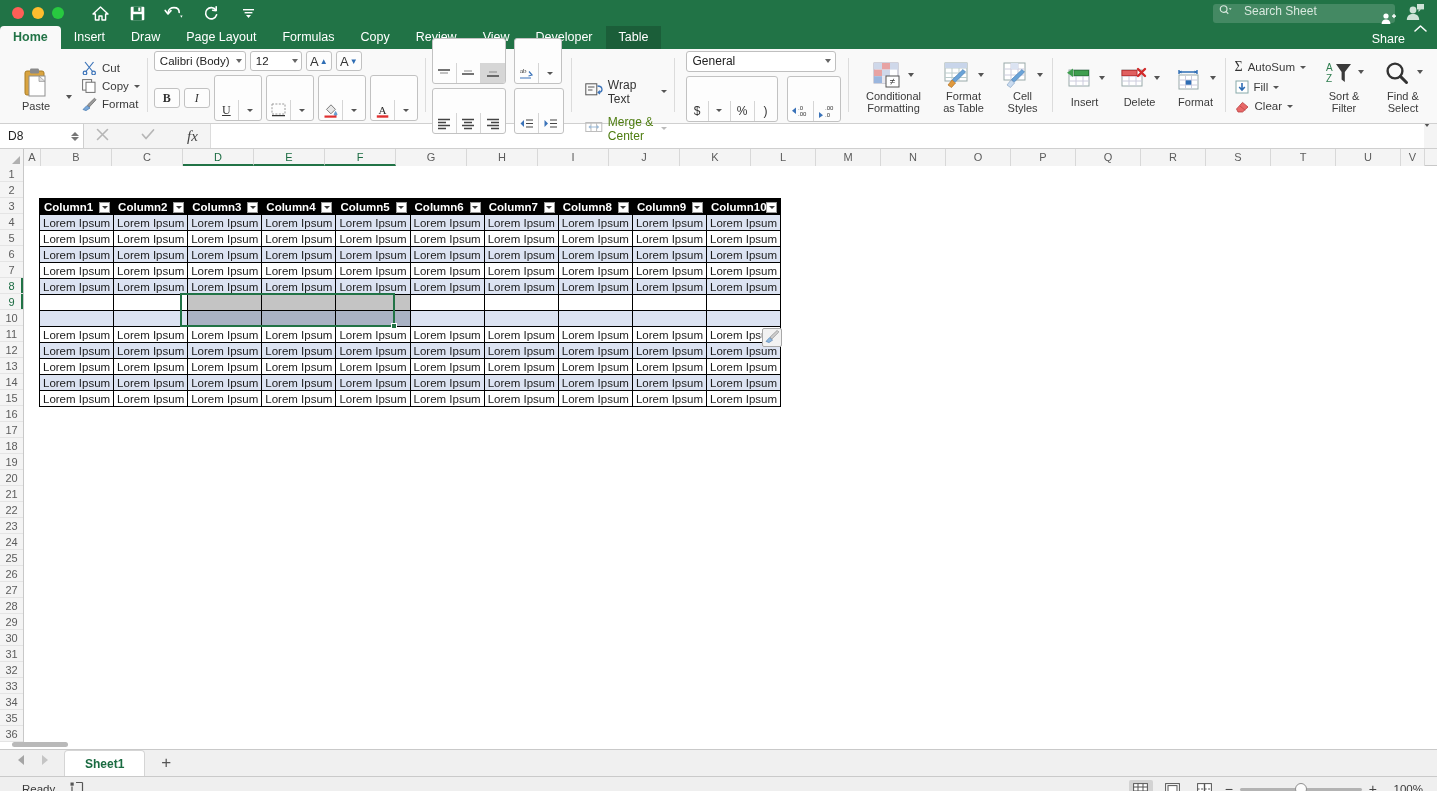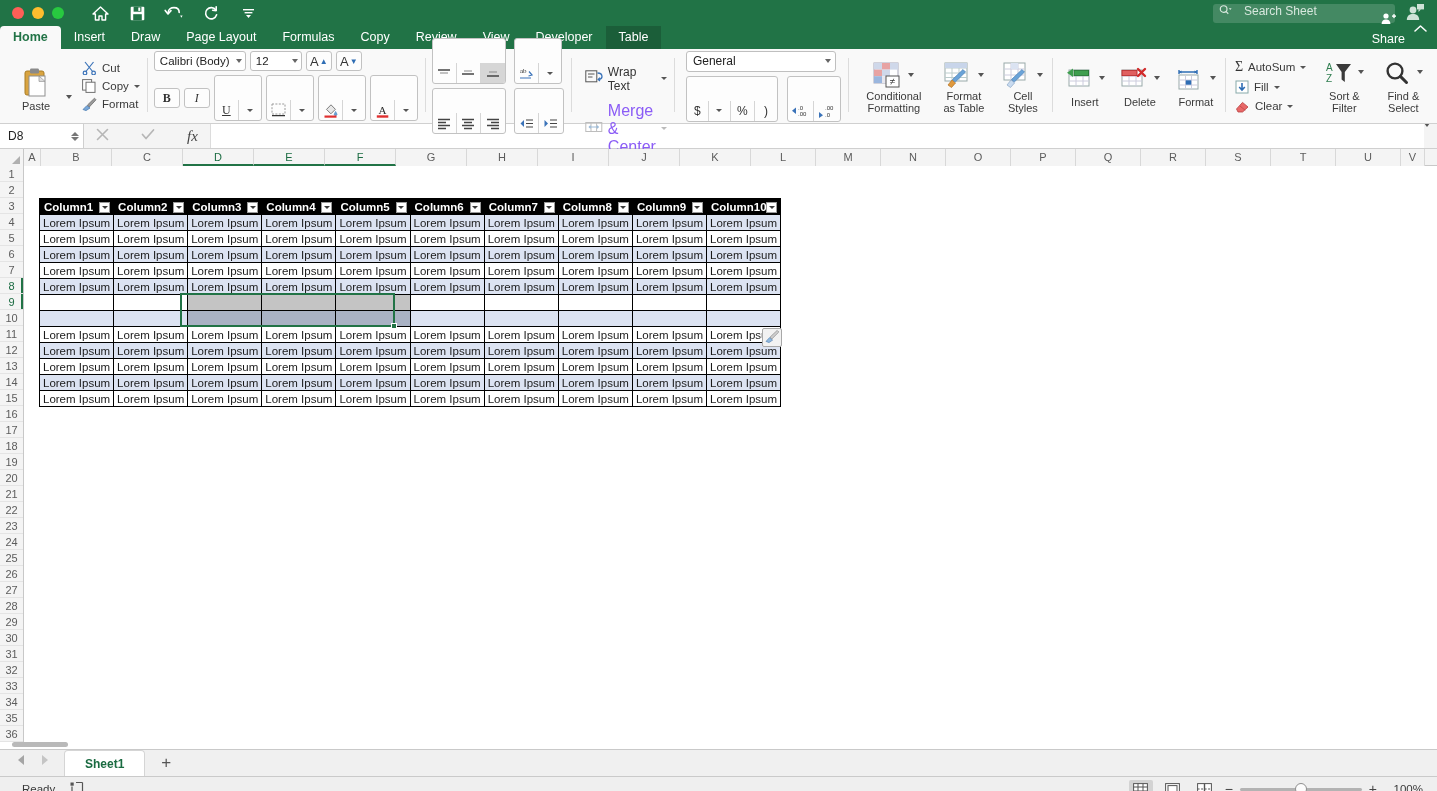--- a/index.html
+++ b/index.html
@@ -130,21 +130,21 @@
   .bigbtn {
     display: flex; flex-direction: column; align-items: center; justify-content: flex-start;
     font-size: 11px; color: #3a3a3a; line-height: 12px; text-align: center; padding-top: 2px; gap:1px;
   }
   .bigbtn .lbl { white-space: pre-line; }
   .tablegrid {
     width: 28px; height: 28px;
   }
 
   .wraptext { display:flex; align-items:center; gap:5px; font-size:12px; color:#333; }
-  .merge { display:flex; align-items:center; gap:5px; font-size:16px; color:#8b5cf6; }
+  .merge { display:flex; align-items:center; gap:5px; font-size:12px; color:#4d7c0f; }
 
   
   .formula-bar {
     height: 25px; background: #f4f4f4; border-bottom: 1px solid #cfcfcf;
     display: flex; align-items: center;
   }
   .namebox {
     width: 84px; height: 24px; background: #fff; border-right: 1px solid #cfcfcf;
     display: flex; align-items: center; padding: 0 4px 0 8px; font-size: 12px; color: #222;
   }

